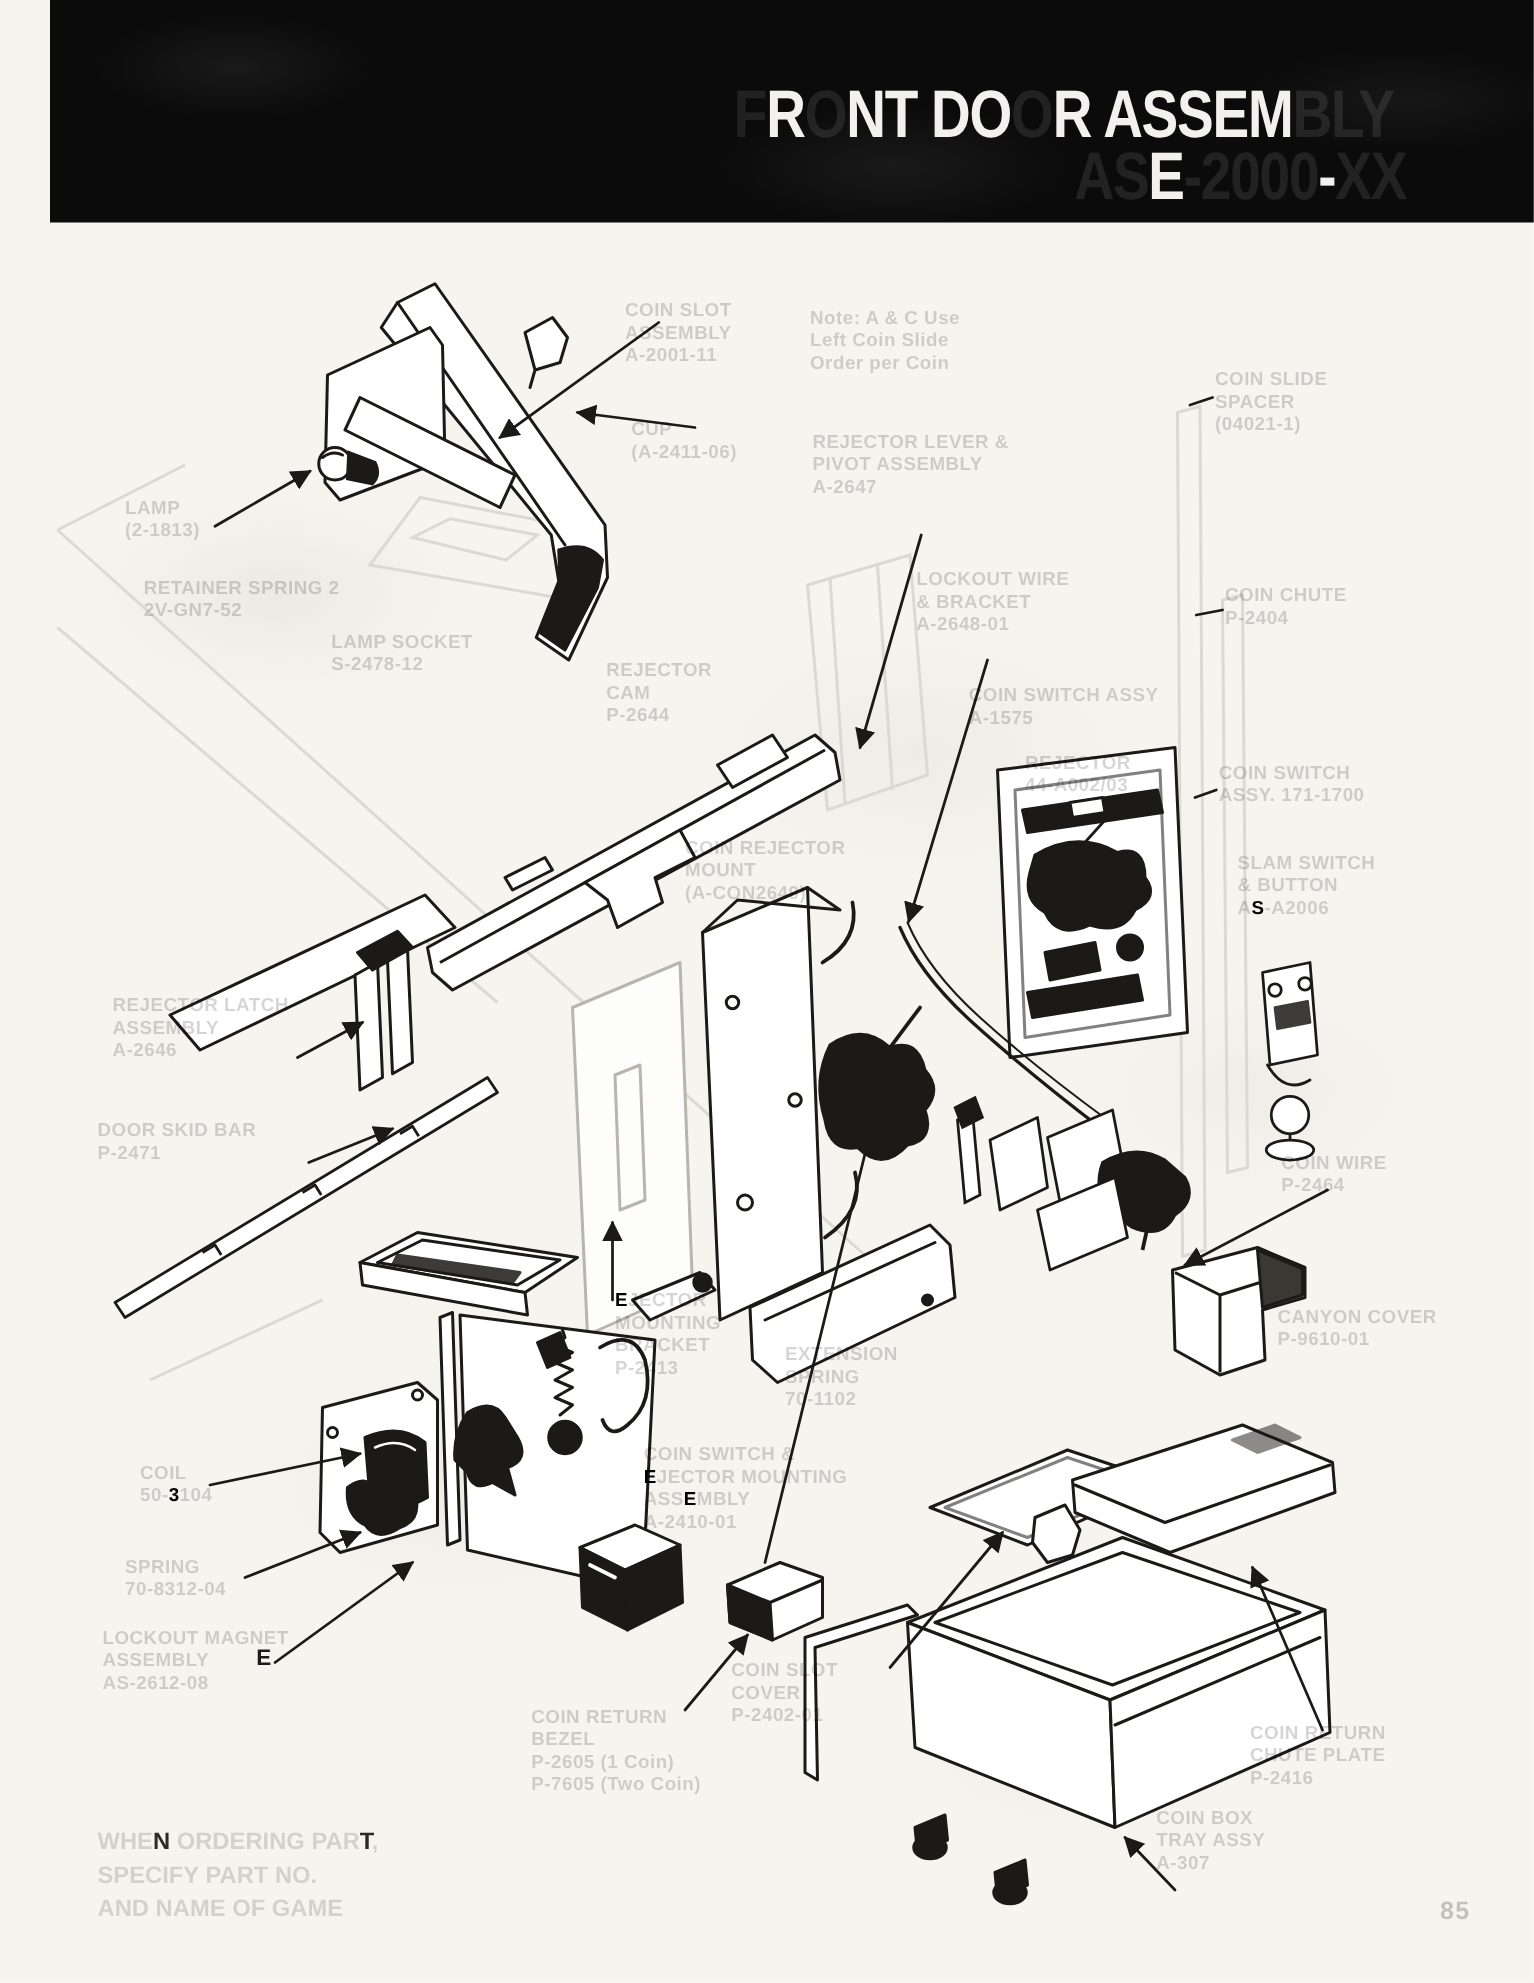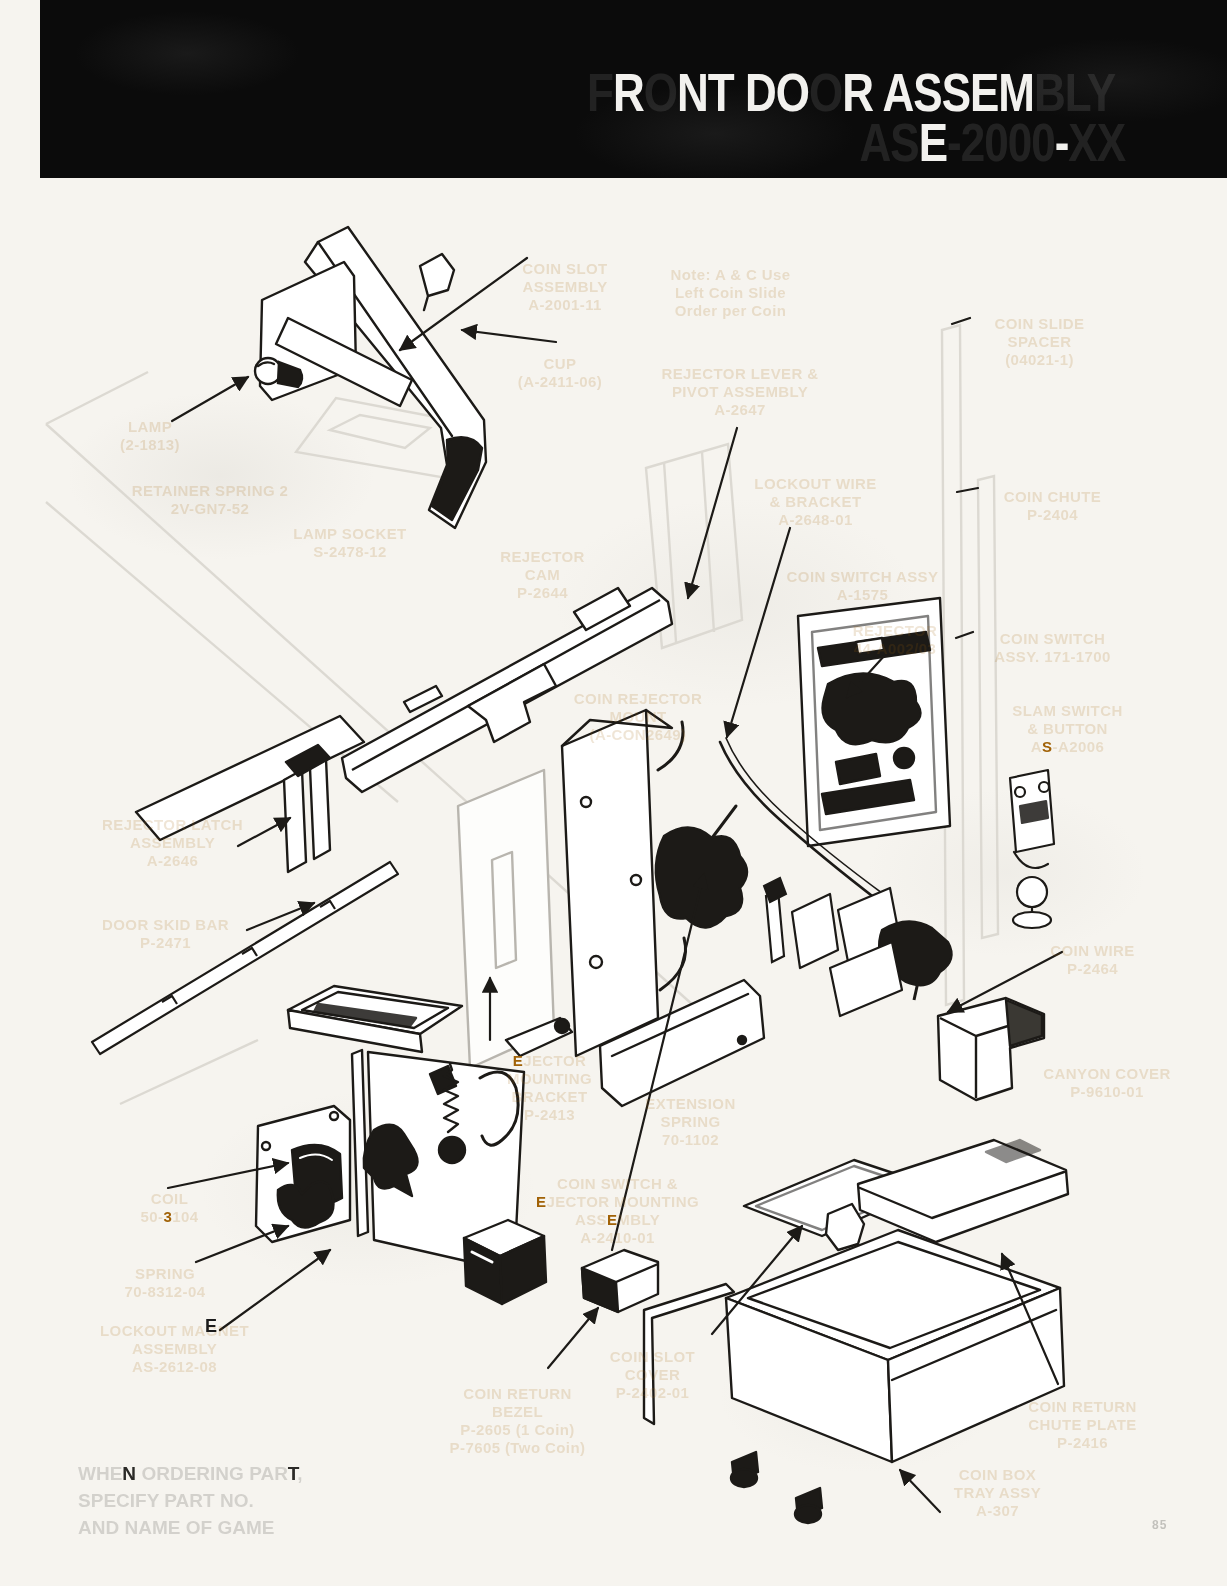--- a/index.html
+++ b/index.html
@@ -22,28 +22,28 @@
   .title-line{position:absolute;color:#f2f1ee;font-weight:bold;font-size:44px;
     letter-spacing:-1px;transform:scaleY(1.22);transform-origin:top right;
     white-space:pre;--fade:0.10;}
   #title1{right:152px;top:62px;}
   #title2{right:142px;top:112px;}
   
   .fadeline{white-space:pre;}
   .fadeline span.f{opacity:var(--fade,0.15);}
   .fadeline span.v{opacity:1;}
   
-  .lbl{position:absolute;text-align:center;color:#a16207;font-weight:bold;
-       font-size:15px;line-height:18px;letter-spacing:.4px;margin-top:20px;--fade:0.16;}
+  .lbl{position:absolute;text-align:left;color:#000000;font-weight:bold;
+       font-size:15px;line-height:18px;letter-spacing:.4px;--fade:0.16;}
   .lbl .ln{white-space:pre;}
   .strayE{position:absolute;color:#1b1b1b;font-weight:bold;font-size:18px;}
   
   .note{position:absolute;left:78px;top:1460px;width:240px;
         color:#2b2a27;font-weight:bold;font-size:19px;line-height:27px;--fade:0.17;}
-  .pageno{position:absolute;left:1152px;top:1518px;font-size:12px;font-weight:bold;
+  .pageno{position:absolute;left:1152px;top:1518px;font-size:20px;font-weight:bold;
         color:rgba(40,38,34,0.25);letter-spacing:1px;}
   svg{position:absolute;left:0;top:0;}
 </style>
 </head>
 <body>
 
 <div id="page">
   <div class="noise"></div>
 
   <svg width="1227" height="1586" viewBox="0 0 1227 1586">

